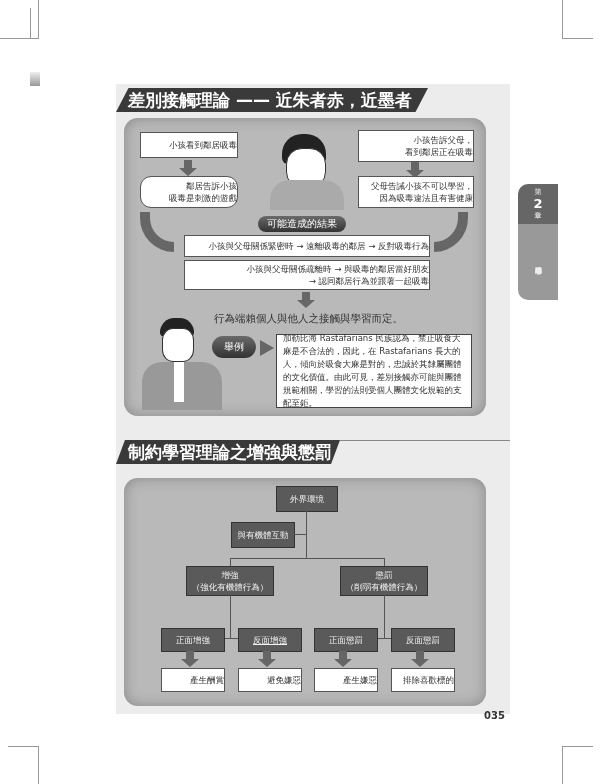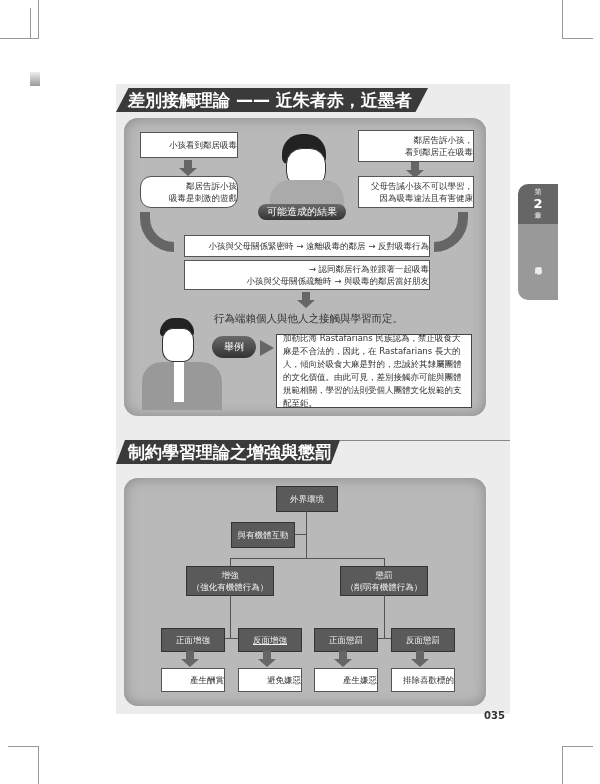--- a/index.html
+++ b/index.html
@@ -55,39 +55,39 @@
     <span>吸毒是刺激的遊戲</span>
   </div>
 
 <div style="position:absolute;left:268px;top:130px;width:80px;height:80px;">
   <div style="position:absolute;left:14px;top:4px;width:44px;height:30px;background:#222;border-radius:20px 20px 6px 6px;"></div>
   <div style="position:absolute;left:18px;top:18px;width:38px;height:38px;background:#fff;border:1px solid #333;border-radius:40%;"></div>
   <div style="position:absolute;left:2px;top:50px;width:74px;height:30px;background:#aaa;border-radius:20px 20px 0 0;"></div>
 </div>
 
 <div class="wbox" style="left:358px;top:130px;width:114px;height:30px;">
-  <span>鄰居告訴小孩，</span>
+  <span>小孩告訴父母，</span>
     <span>看到鄰居正在吸毒</span>
   </div>
 <div class="down-arrow" style="left:415px;top:162px;"></div>
 <div class="wbox" style="left:358px;top:176px;width:114px;height:30px;">
   <span>父母告誡小孩不可以學習，</span>
     <span>因為吸毒違法且有害健康</span>
   </div>
 
 <div style="position:absolute;left:140px;top:212px;width:34px;height:40px;border-left:10px solid #666;border-bottom:10px solid #666;border-radius:0 0 0 40px;box-sizing:border-box;"></div>
 <div style="position:absolute;left:434px;top:212px;width:34px;height:40px;border-right:10px solid #666;border-bottom:10px solid #666;border-radius:0 0 40px 0;box-sizing:border-box;"></div>
 
-<div class="pill" style="left:258px;top:204px;width:88px;height:16px;line-height:16px;">可能造成的結果</div>
+<div class="pill" style="left:258px;top:216px;width:88px;height:16px;line-height:16px;">可能造成的結果</div>
 <div class="wbox" style="left:184px;top:235px;width:244px;height:20px;">
     <span>小孩與父母關係緊密時 → 遠離吸毒的鄰居 → 反對吸毒行為</span>
   </div>
 <div class="wbox" style="left:184px;top:260px;width:244px;height:28px;">
-  <span>→ 認同鄰居行為並跟著一起吸毒</span>
-    <span>小孩與父母關係疏離時 → 與吸毒的鄰居當好朋友</span>
+  <span>小孩與父母關係疏離時 → 與吸毒的鄰居當好朋友</span>
+    <span>→ 認同鄰居行為並跟著一起吸毒</span>
   </div>
 <div class="down-arrow" style="left:306px;top:292px;"></div>
 <div style="position:absolute;left:214px;top:312px;font-size:10.5px;color:#333;">行為端賴個人與他人之接觸與學習而定。</div>
 
 <div style="position:absolute;left:142px;top:318px;width:80px;height:92px;">
   <div style="position:absolute;left:18px;top:0;width:34px;height:18px;background:#222;border-radius:16px 16px 4px 4px;"></div>
   <div style="position:absolute;left:20px;top:10px;width:30px;height:32px;background:#fff;border:1px solid #333;border-radius:35%;"></div>
   <div style="position:absolute;left:0;top:44px;width:80px;height:48px;background:#999;border-radius:20px 20px 0 0;"></div>
   <div style="position:absolute;left:32px;top:44px;width:10px;height:40px;background:#fff;"></div>
 </div>

